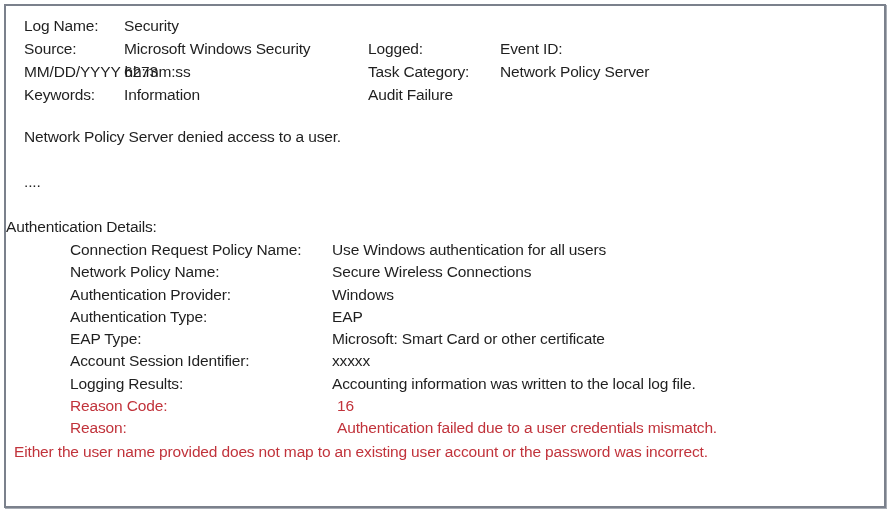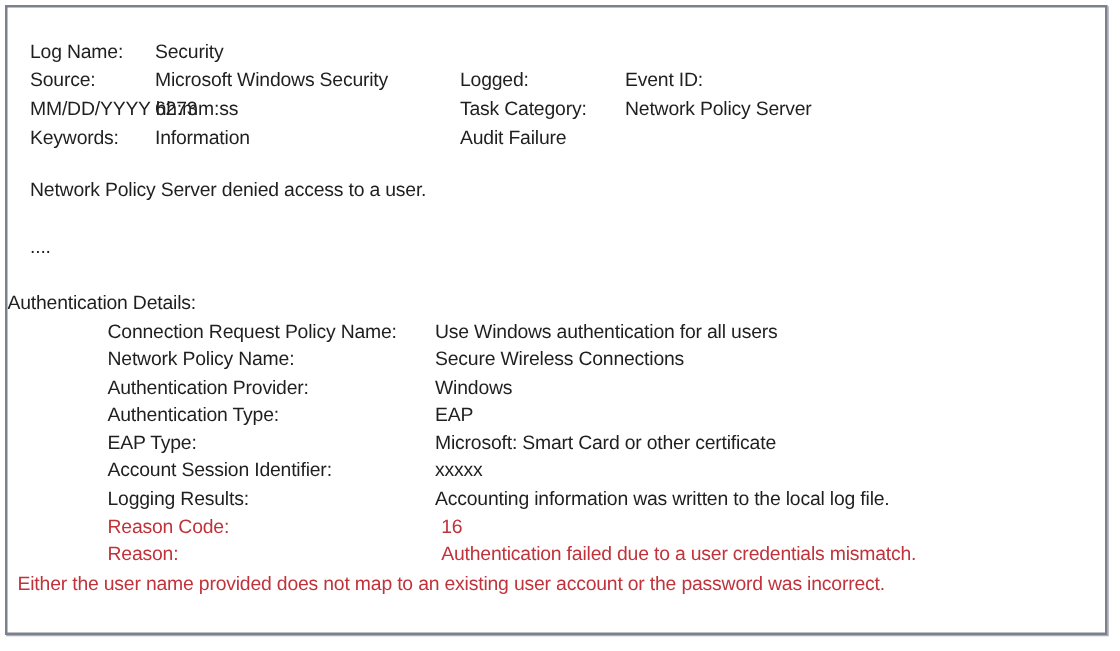--- a/index.html
+++ b/index.html
@@ -30,21 +30,21 @@
     width: 882px;
     height: 504px;
     border: 2px solid var(--border);
     background: #ffffff;
     box-shadow: 1px 1px 0 #a9aeb6;
     overflow: hidden;
   }
   .header-grid {
     display: grid;
     grid-template-columns: 100px 244px 132px auto;
-    padding: 24px 0 0 18px;
+    padding: 8px 0 0 18px;
     line-height: 23px;
     white-space: nowrap;
   }
   .description {
     margin: 20px 0 0 18px;
     line-height: 22px;
     white-space: nowrap;
   }
   .ellipsis {
     margin: 23px 0 0 18px;
@@ -53,21 +53,21 @@
   .auth-heading {
     margin: 23px 0 0 0;
     line-height: 22px;
   }
   .details {
     margin-top: 1px;
   }
   .detail-row {
     display: grid;
     grid-template-columns: 262px auto;
-    padding-left: 80px;
+    padding-left: 64px;
     line-height: 22.3px;
     white-space: nowrap;
   }
   .detail-row.red { color: var(--red); }
   .detail-row.red .detail-value { padding-left: 5px; }
   .footnote {
     margin: 1px 0 0 8px;
     line-height: 22px;
     color: var(--red);
     white-space: nowrap;

